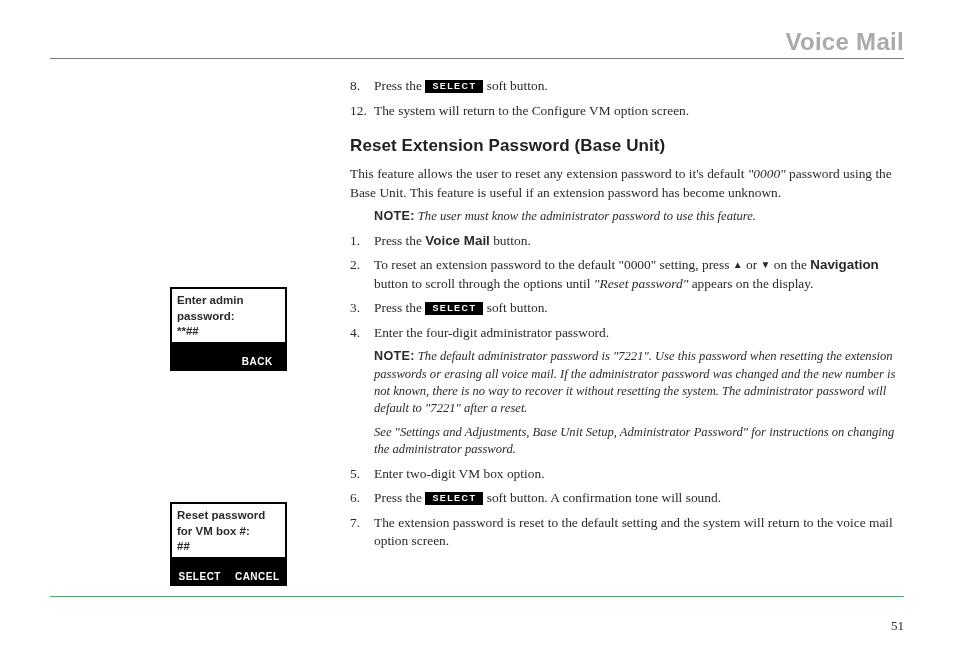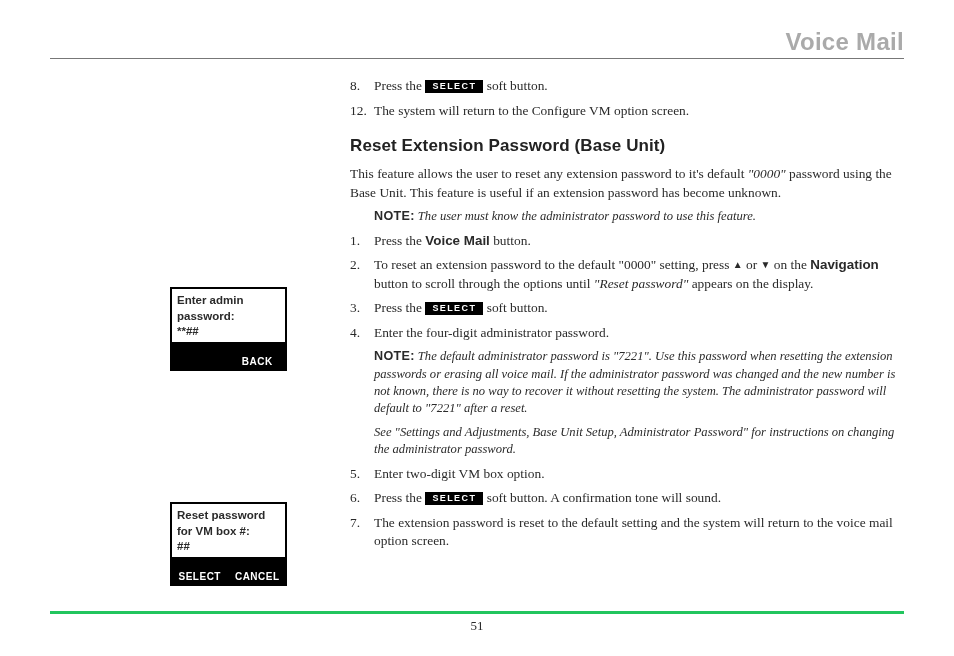--- a/index.html
+++ b/index.html
@@ -121,23 +121,23 @@
   .lcd .sk + .sk { border-left: 2px solid #000; }
 
   .lcd1 { left: 120px; top: 210px; }
   .lcd2 { left: 120px; top: 425px; }
 
   .footer {
     position: absolute;
     left: 50px;
     right: 50px;
     bottom: 22px;
-    border-top: 3px solid #22c55e;
-    text-align: center;
-    padding-top: 4px;
+    border-top: 1px solid #22c55e;
+    text-align: right;
+    padding-top: 21px;
     font-size: 13px;
   }
 </style>
 </head>
 <body>
 
 <div class="page">
 
   <div class="header">
     <span class="header-title">Voice Mail</span>

